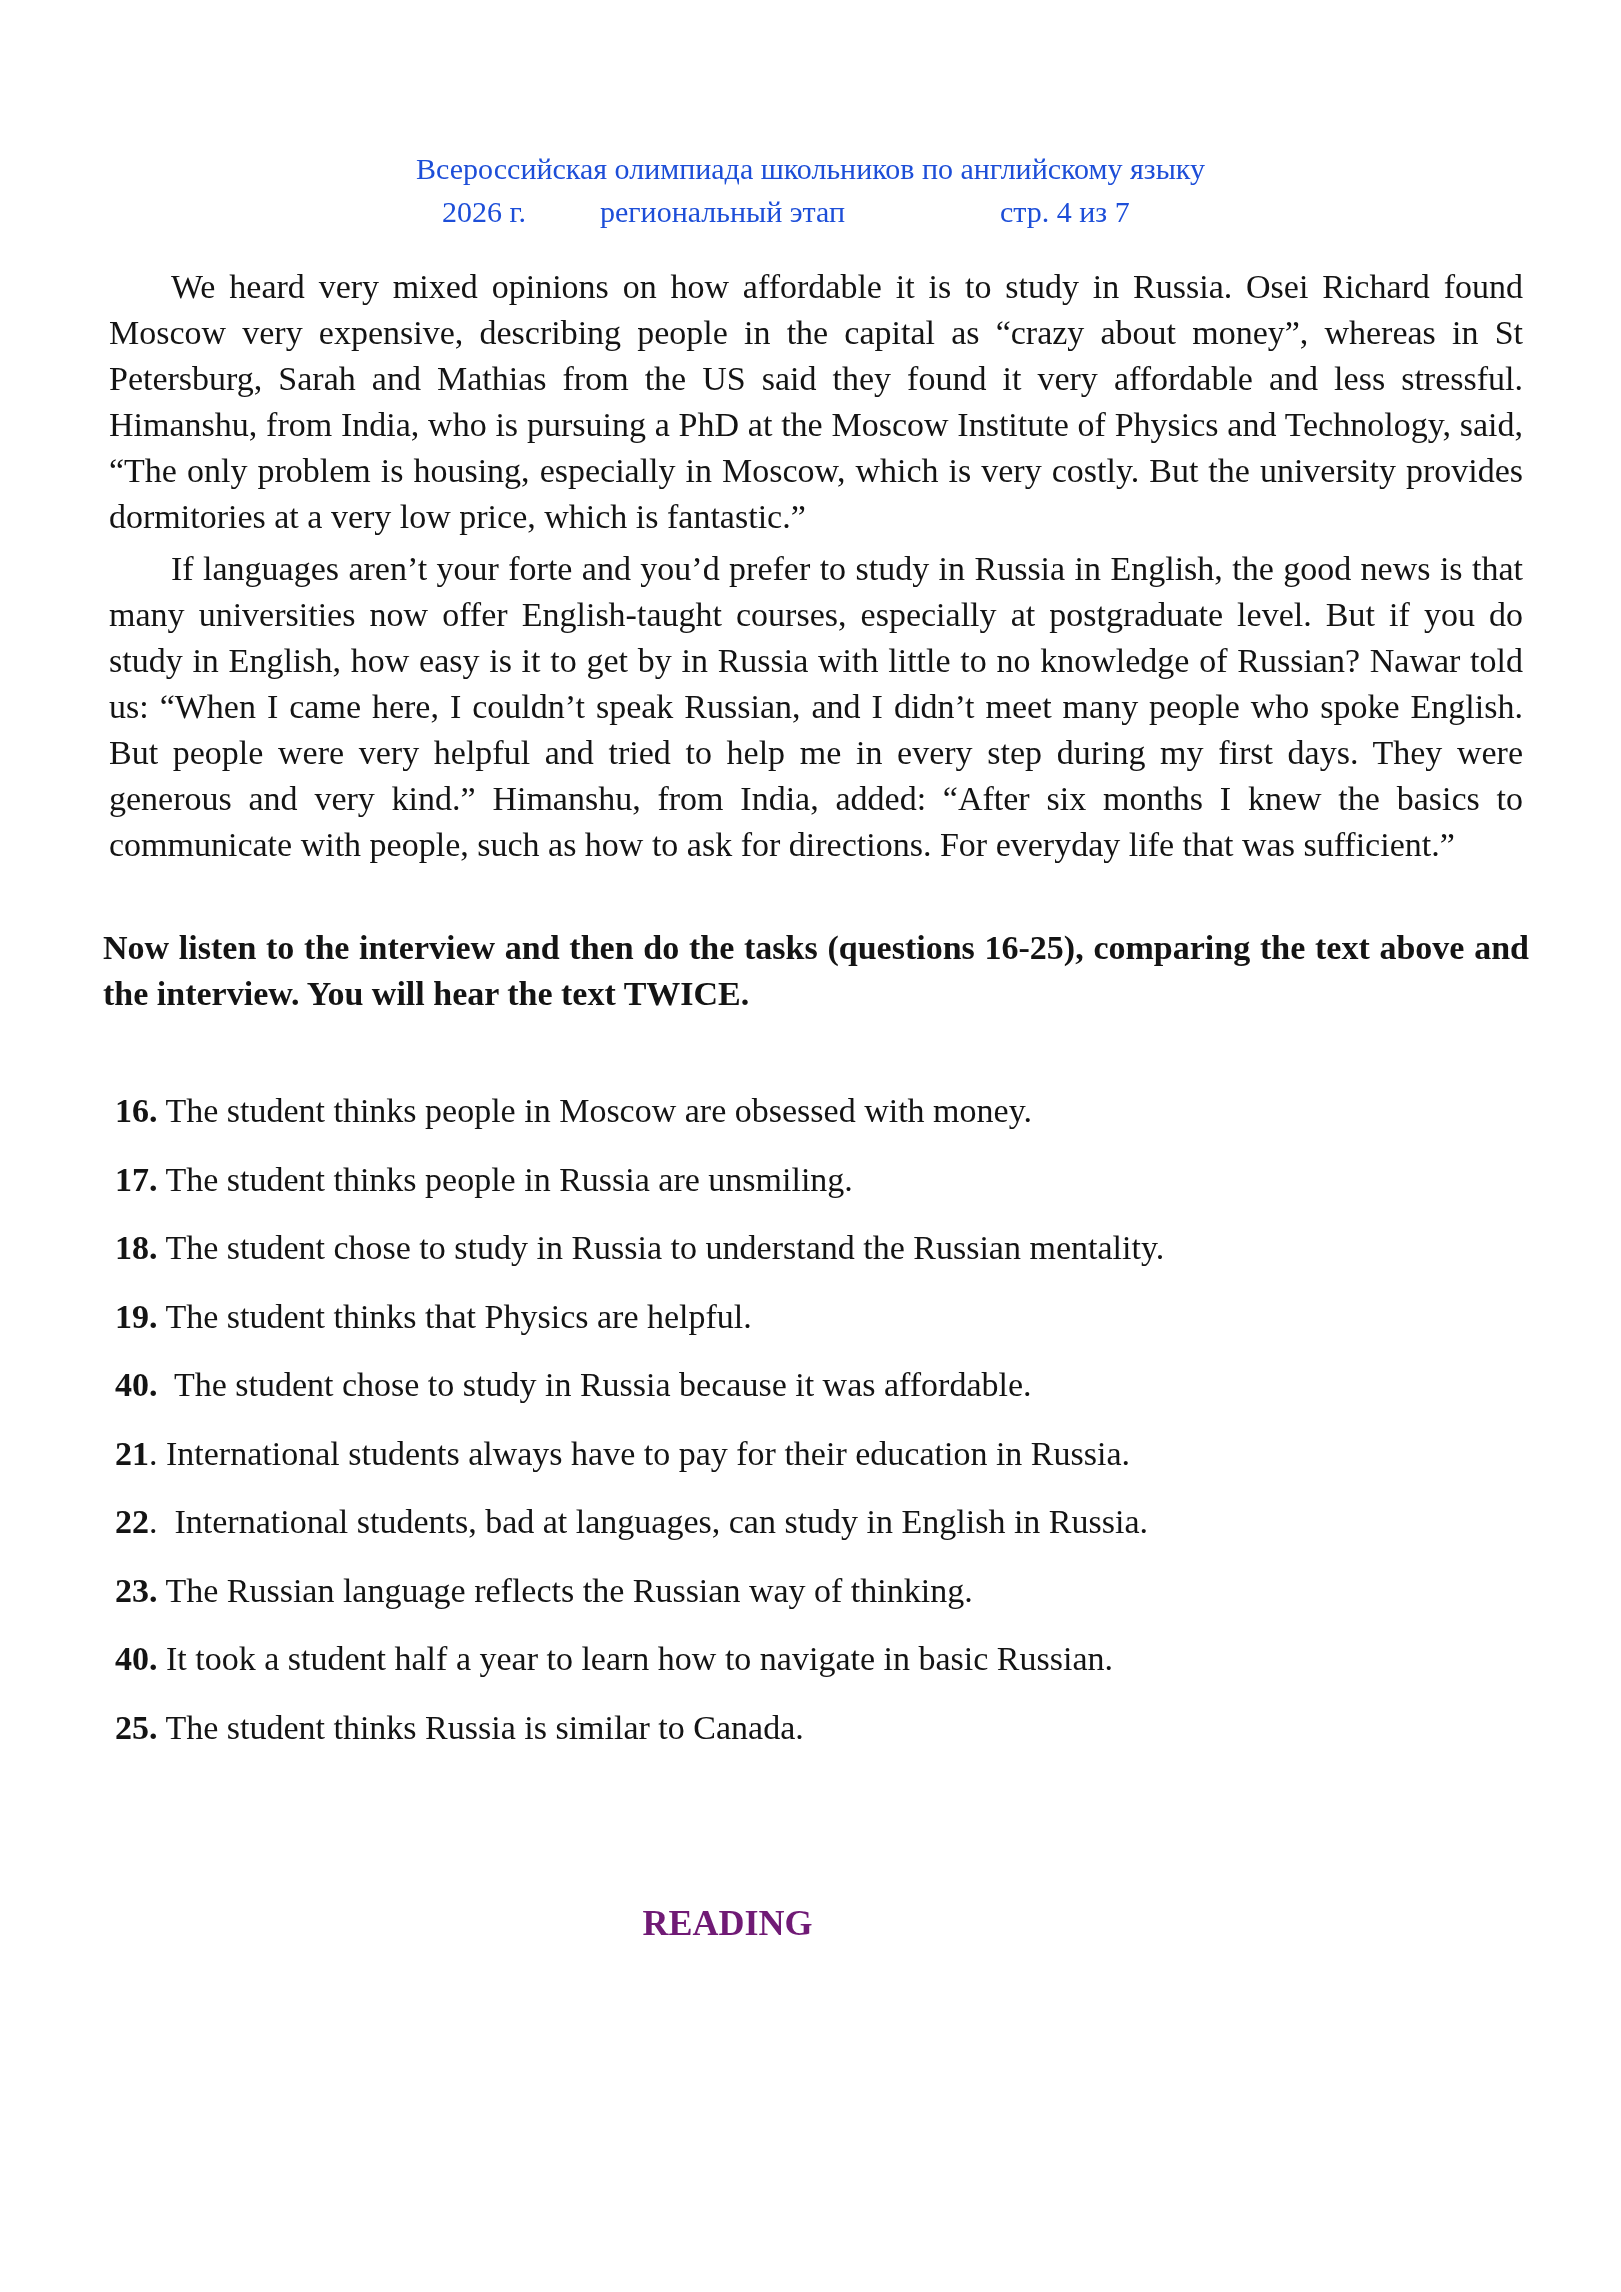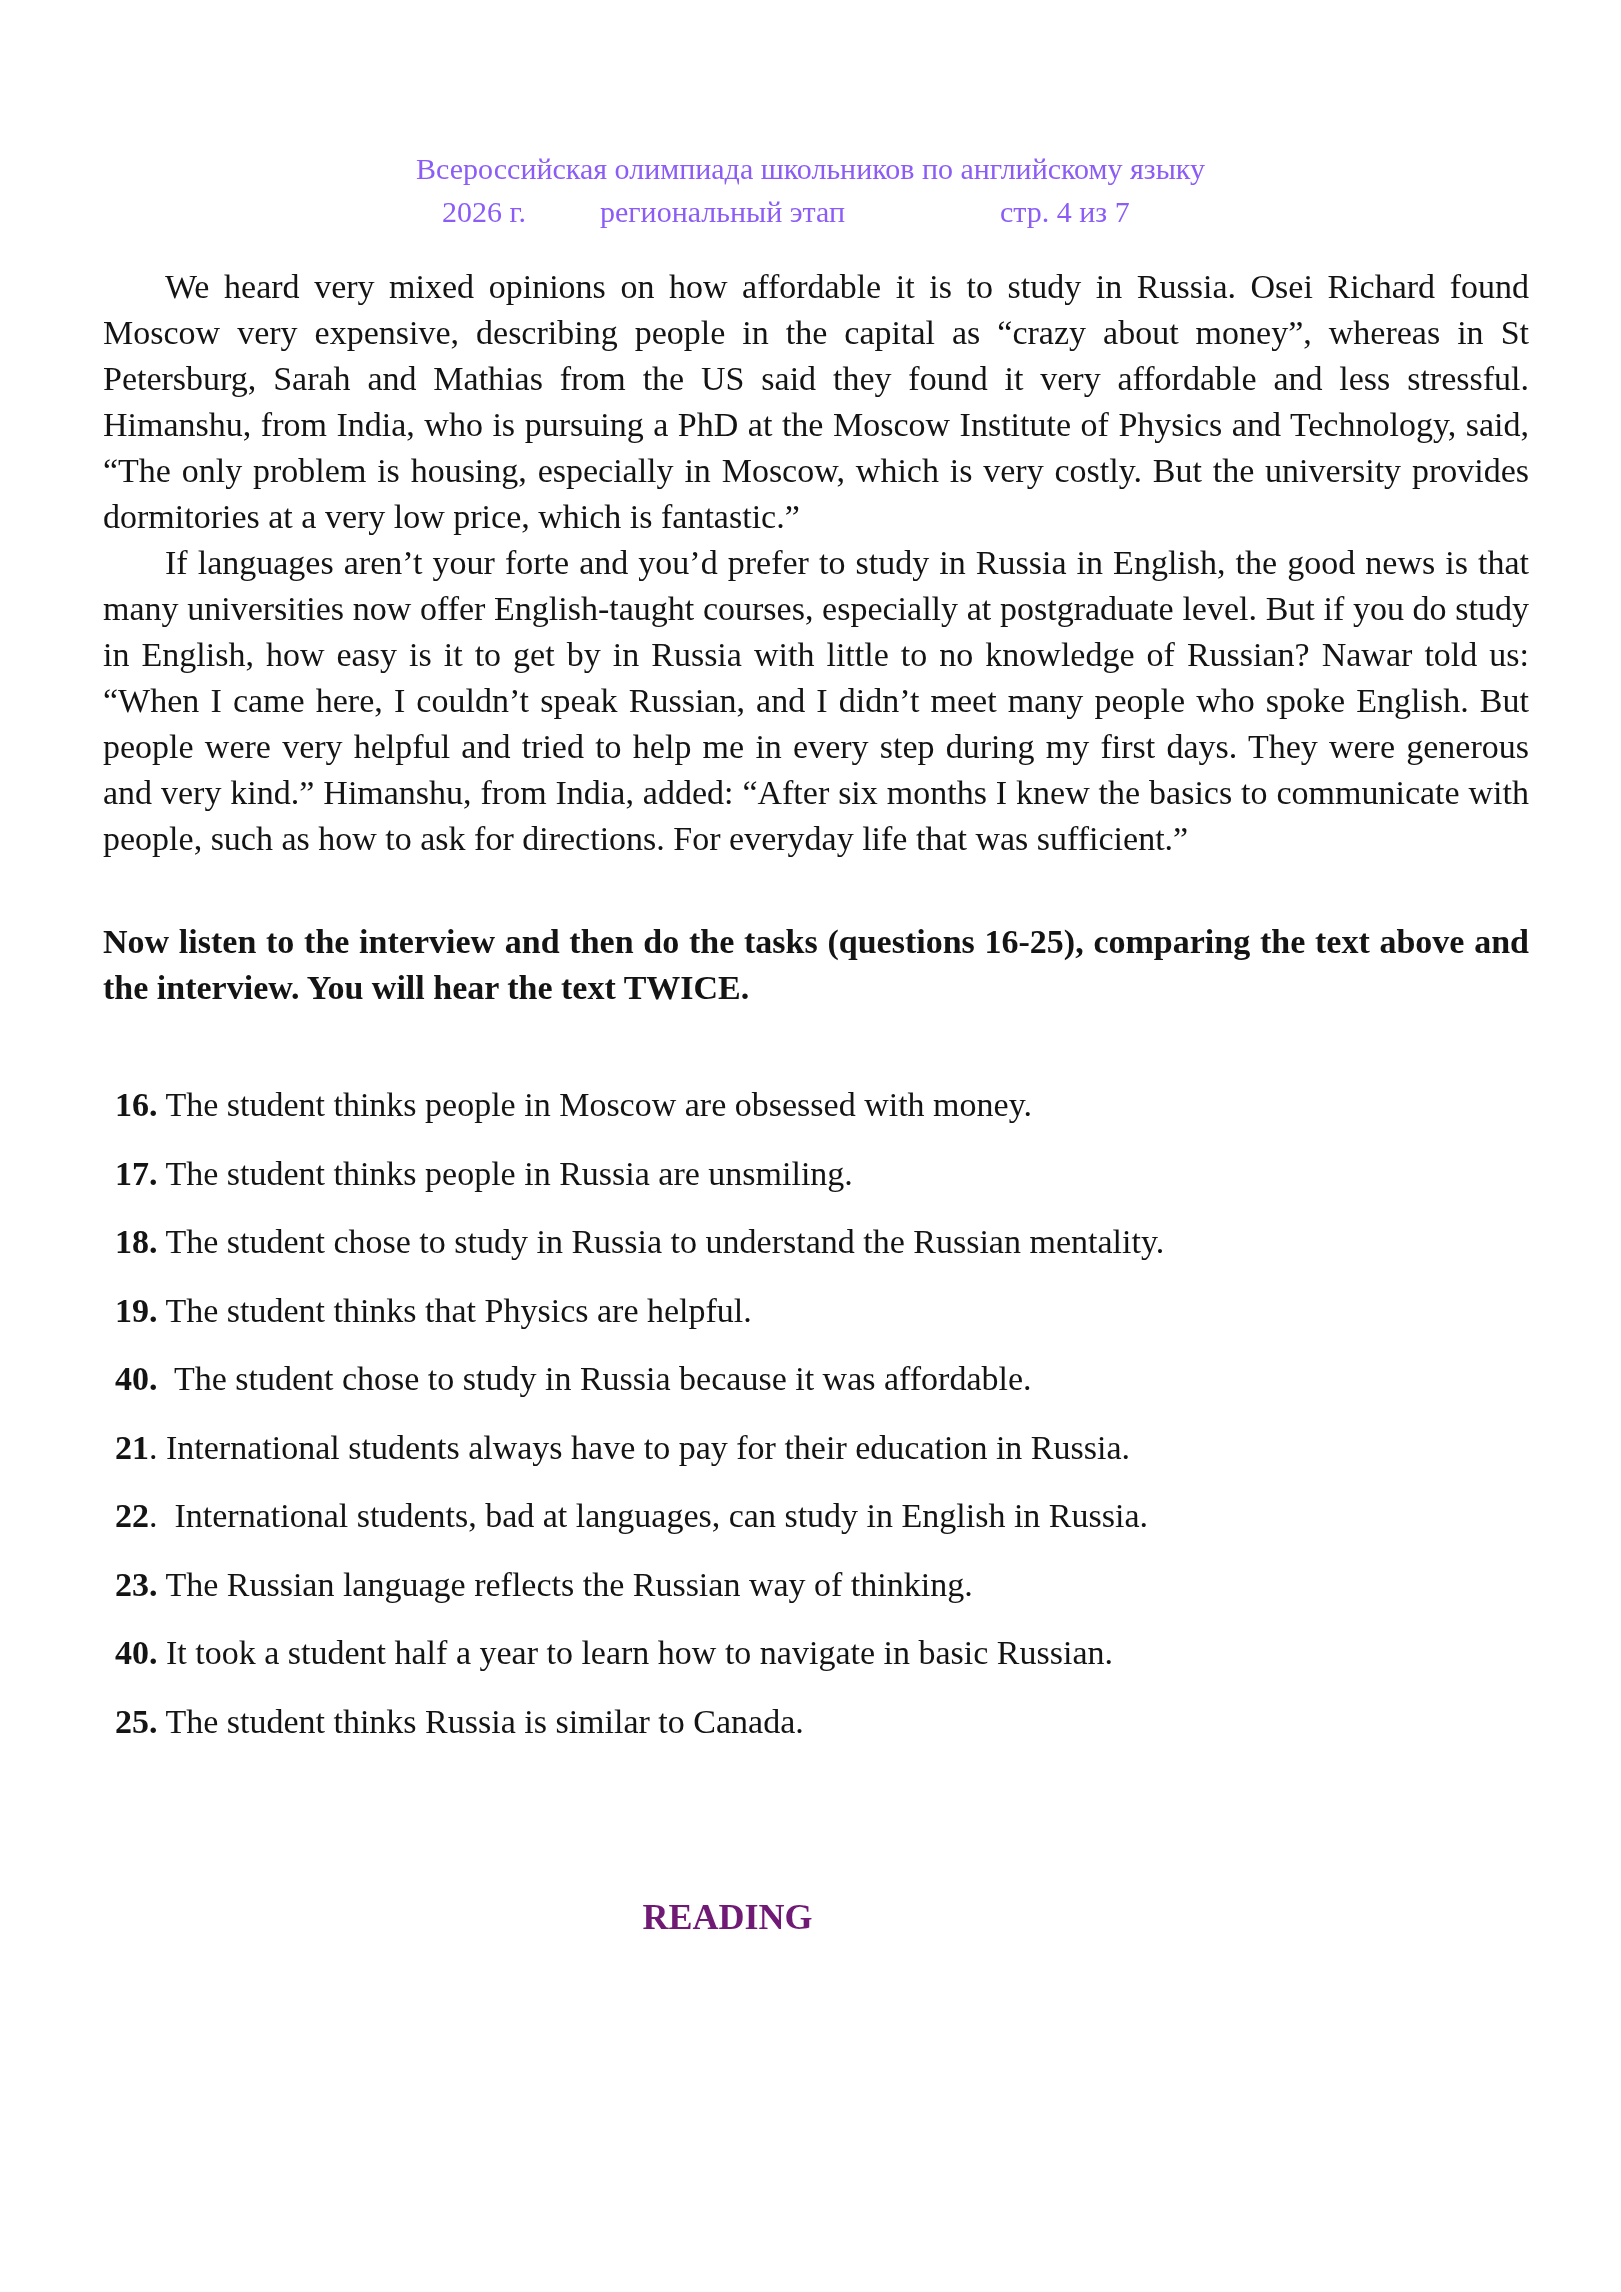--- a/index.html
+++ b/index.html
@@ -12,21 +12,21 @@
     width: 1621px;
     height: 2293px;
     background: #ffffff;
     font-family: "Liberation Serif", serif;
     color: #141414;
     overflow: hidden;
   }
   
   .header {
     padding-top: 147px;
-    color: #8b5cf6;
+    color: #1d4ed8;
     font-size: 30px;
     line-height: 43px;
   }
   .header-line1 {
     text-align: center;
   }
   .header-line2 {
     position: relative;
     height: 43px;
   }
@@ -35,21 +35,21 @@
   .h-page  { position: absolute; left: 1000px; top: 0; }
 
   
   .body-text {
     margin: 31px 92px 0 103px;
     font-size: 34px;
     line-height: 46px;
     text-align: justify;
   }
   .para {
-    margin: 0;
+    margin: 6px;
     text-indent: 62px;
   }
 
   
   .instruction {
     margin: 57px 92px 0 103px;
     font-size: 34px;
     line-height: 46px;
     font-weight: bold;
     text-align: justify;

